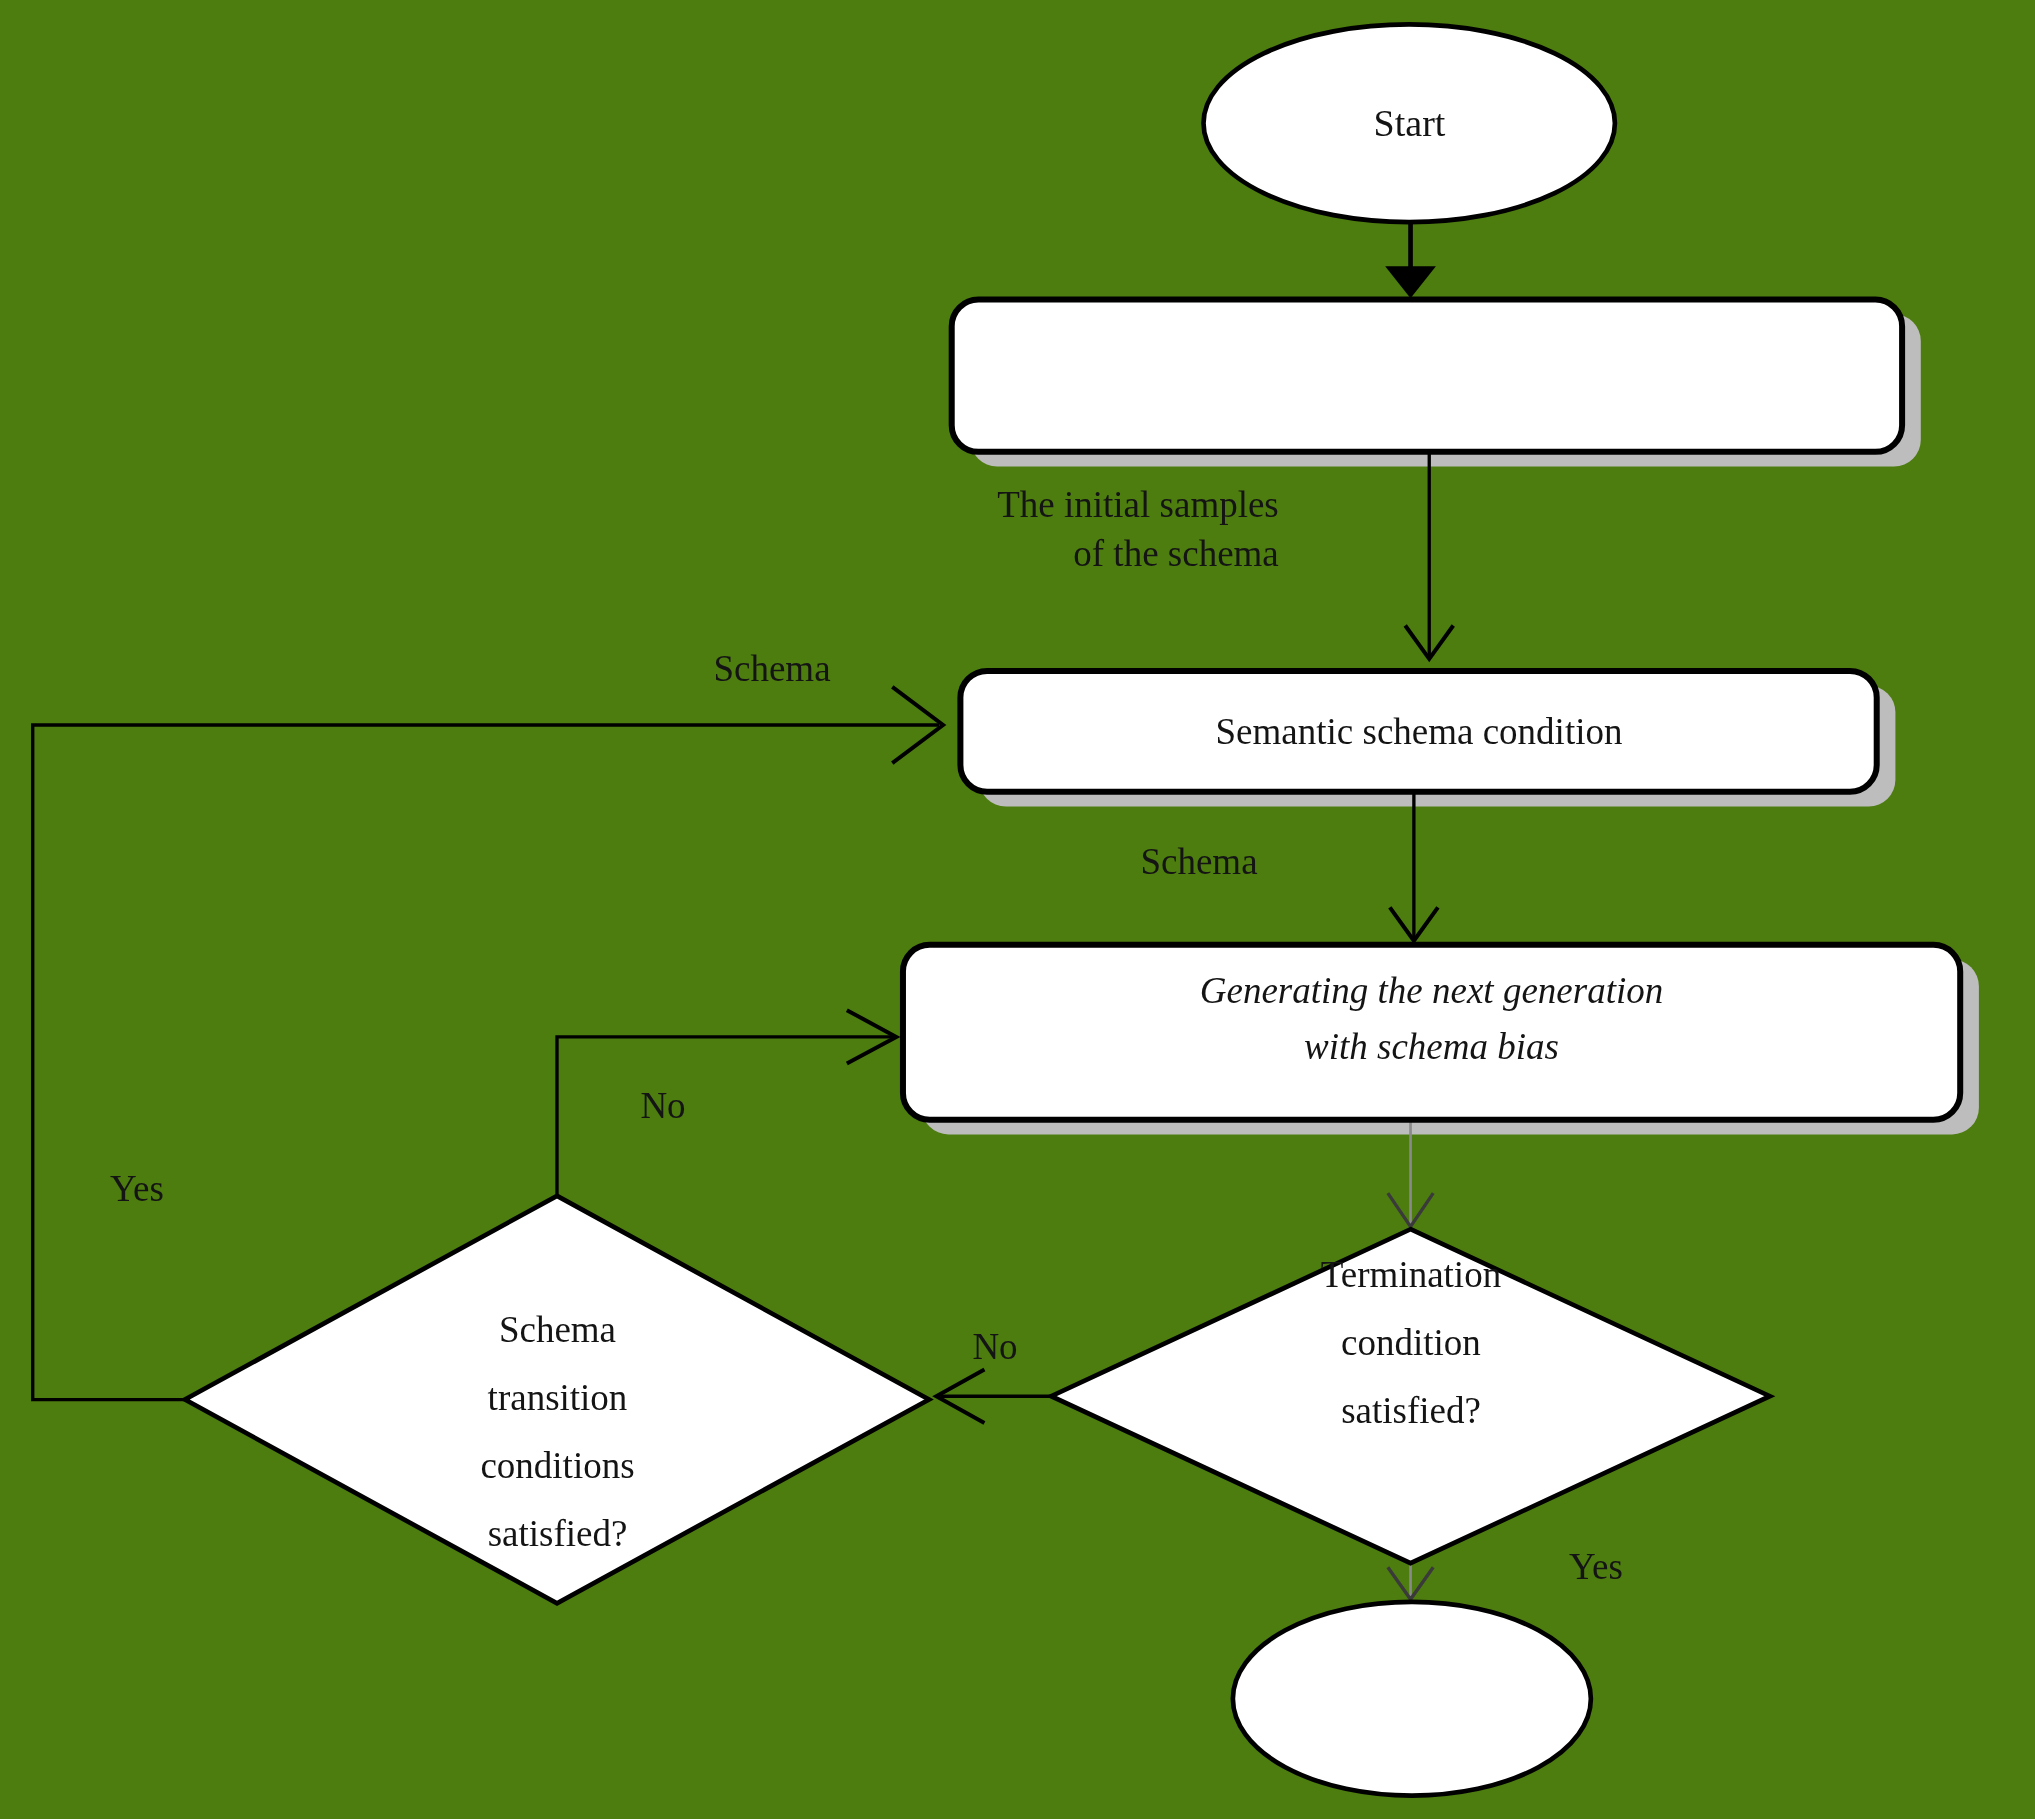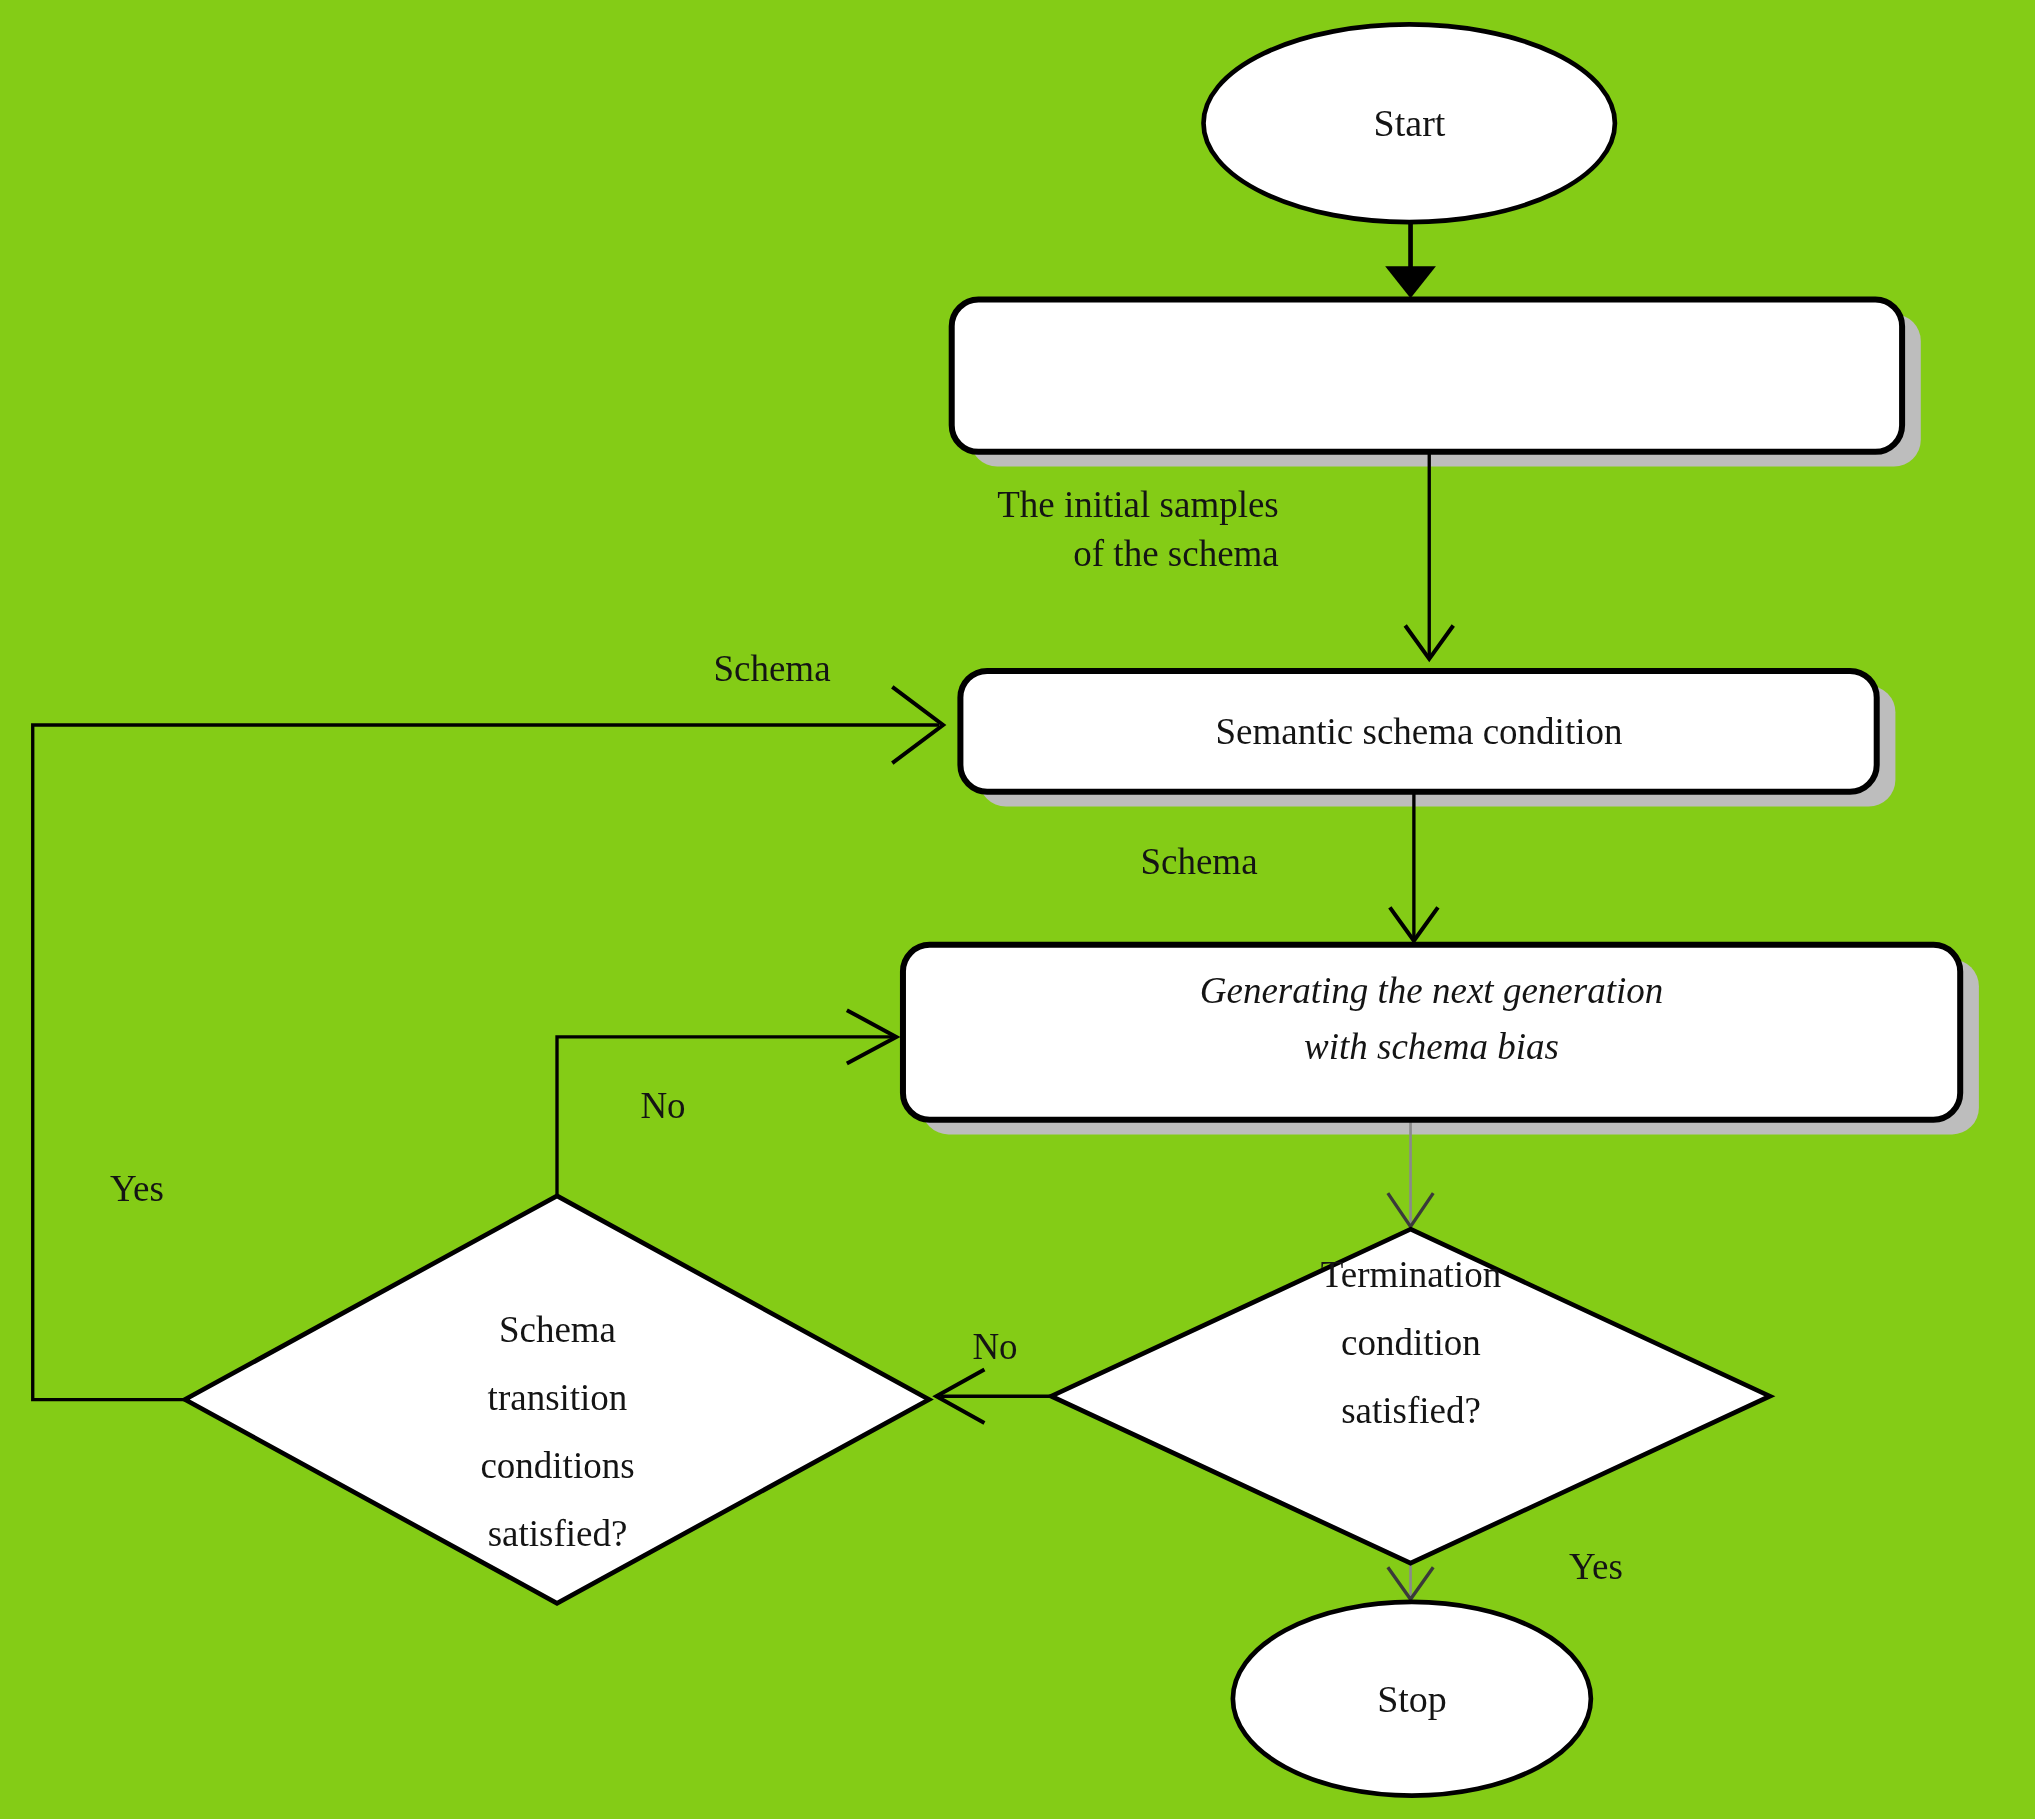--- a/index.html
+++ b/index.html
@@ -4,21 +4,21 @@
 <style>
   html, body {
     margin: 0;
     padding: 0;
     background: #ffffff;
   }
   .canvas {
     position: relative;
     width: 2035px;
     height: 1820px;
-    background: #84cc16;
+    background: #4d7c0f;
     font-family: "Liberation Serif", "DejaVu Serif", serif;
     color: #141414;
     overflow: hidden;
   }
   .canvas svg {
     position: absolute;
     left: 0;
     top: 0;
     width: 100%;
     height: 100%;
@@ -126,21 +126,20 @@
 
   <div class="node-label diamond-text" style="left:1177px; top:1241px; width:468px; height:204px;">Termination
 condition
 satisfied?</div>
 
   <div class="node-label diamond-text" style="left:357px; top:1295px; width:401px; height:273px;">Schema
 transition
 conditions
 satisfied?</div>
 
-  <div class="node-label terminator-text" style="left:1233px; top:1602px; width:358px; height:194px;">Stop</div>
 
   <div class="edge-label" style="left:1138px; top:529px;">The initial samples
 of the schema</div>
 
   <div class="edge-label" style="left:772px; top:668px;">Schema</div>
 
   <div class="edge-label" style="left:1199px; top:861px;">Schema</div>
 
   <div class="edge-label" style="left:1596px; top:1566px;">Yes</div>
 

